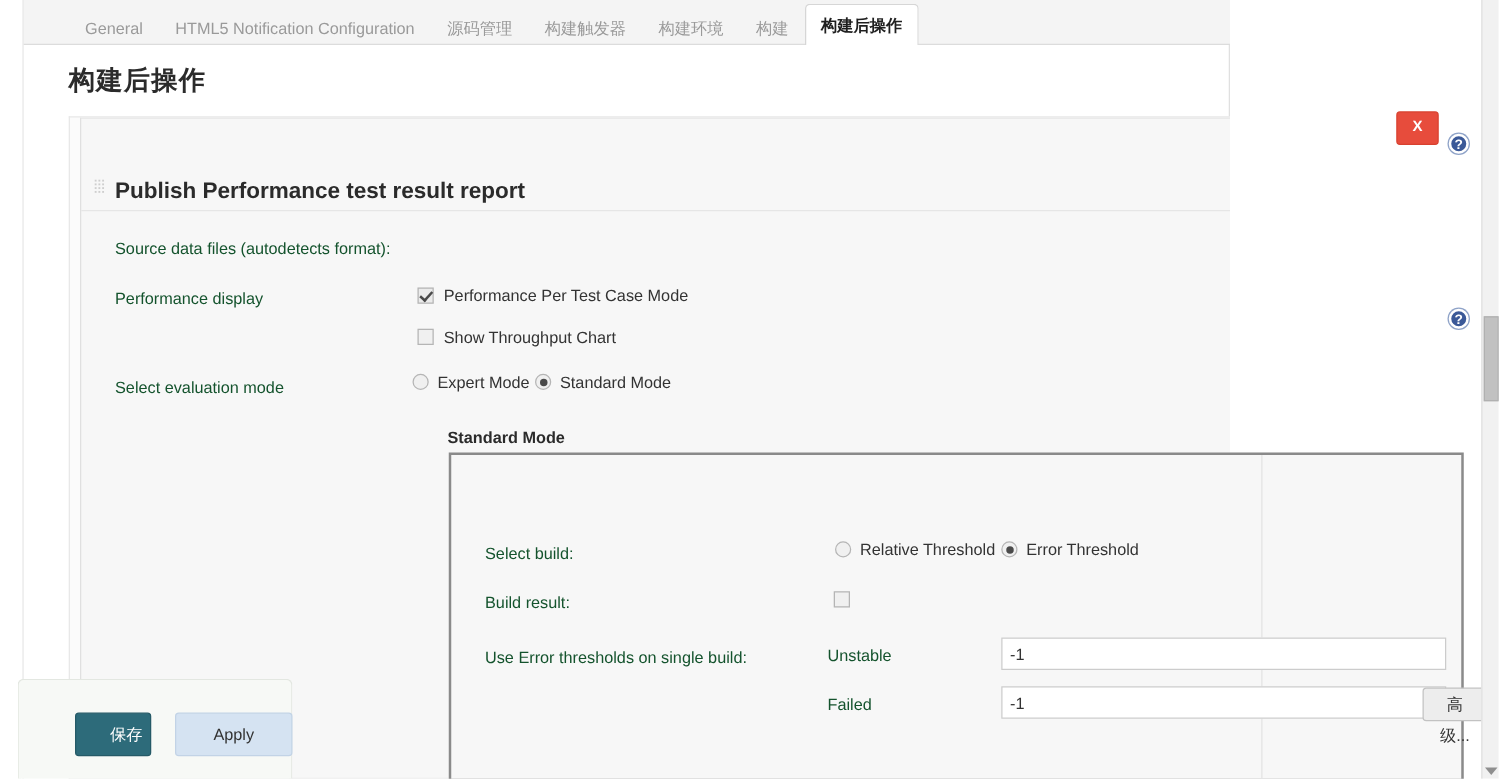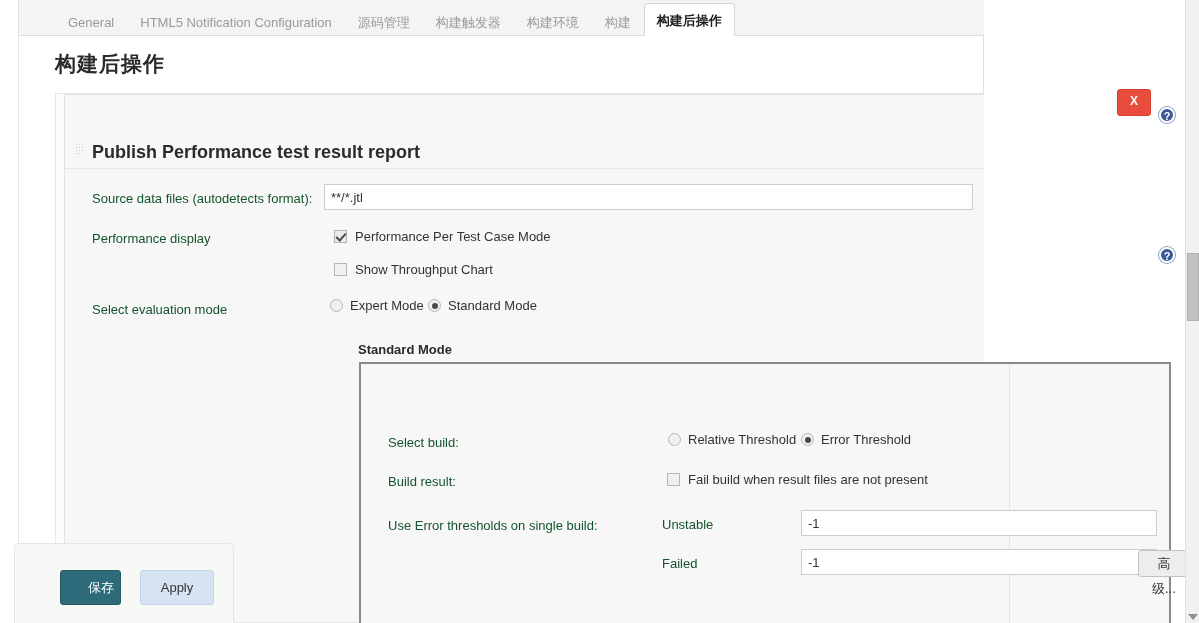--- a/index.html
+++ b/index.html
@@ -294,21 +294,21 @@
     border-radius: 3px;
     color: #ffffff;
     font-family: "Liberation Sans", sans-serif;
     font-size: 13px;
     cursor: pointer;
     text-align: right;
   }
   #btn-apply {
     position: absolute;
     left: 125px; top: 26px;
-    width: 74px; height: 35px;
+    width: 94px; height: 35px;
     background: #d5e3f2;
     border: 1px solid #c2d3e6;
     border-radius: 3px;
     color: #333333;
     font-family: "Liberation Sans", sans-serif;
     font-size: 13px;
     cursor: pointer;
   }
 
   
@@ -360,21 +360,20 @@
   <h1 id="page-title">构建后操作</h1>
 
   <div id="publisher-outer">
     <div id="publisher-inner">
 
       <div class="grip"></div>
       <div class="block-title">Publish Performance test result report</div>
       <div class="block-sep"></div>
 
       <div class="row-label" style="left:27px; top:96px;">Source data files (autodetects format):</div>
-      <input class="text" style="left: 259px; top: 89px; width: 649px;" value="**/*.jtl">
 
       <div class="row-label" style="left:27px; top:136px;">Performance display</div>
 
       <div class="cb checked" style="left:269px; top:135px;"></div>
       <div class="opt-label" style="left:290px; top:134px;">Performance Per Test Case Mode</div>
 
       <div class="cb" style="left:269px; top:168px;"></div>
       <div class="opt-label" style="left:290px; top:167px;">Show Throughput Chart</div>
 
       <div class="row-label" style="left:27px; top:207px;">Select evaluation mode</div>
@@ -391,21 +390,20 @@
         <div id="std-box-inner-line"></div>
 
         <div class="row-label" style="left:27px; top:71px;">Select build:</div>
         <div class="rb" style="left:307px; top:69px;"></div>
         <div class="opt-label" style="left:327px; top:68px;">Relative Threshold</div>
         <div class="rb checked" style="left:440px; top:69px;"></div>
         <div class="opt-label" style="left:460px; top:68px;">Error Threshold</div>
 
         <div class="row-label" style="left:27px; top:110px;">Build result:</div>
         <div class="cb" style="left:306px; top:109px;"></div>
-        <div class="opt-label" style="left:327px; top:108px;">Fail build when result files are not present</div>
 
         <div class="row-label" style="left:27px; top:154px;">Use Error thresholds on single build:</div>
 
         <div class="row-label" style="left:301px; top:153px;">Unstable</div>
         <input class="text" style="left: 440px; top: 146px; width: 356px;" value="-1">
 
         <div class="row-label" style="left:301px; top:192px;">Failed</div>
         <input class="text" style="left: 440px; top: 185px; width: 356px;" value="-1">
 
         <button id="adv-btn">高级...</button>

